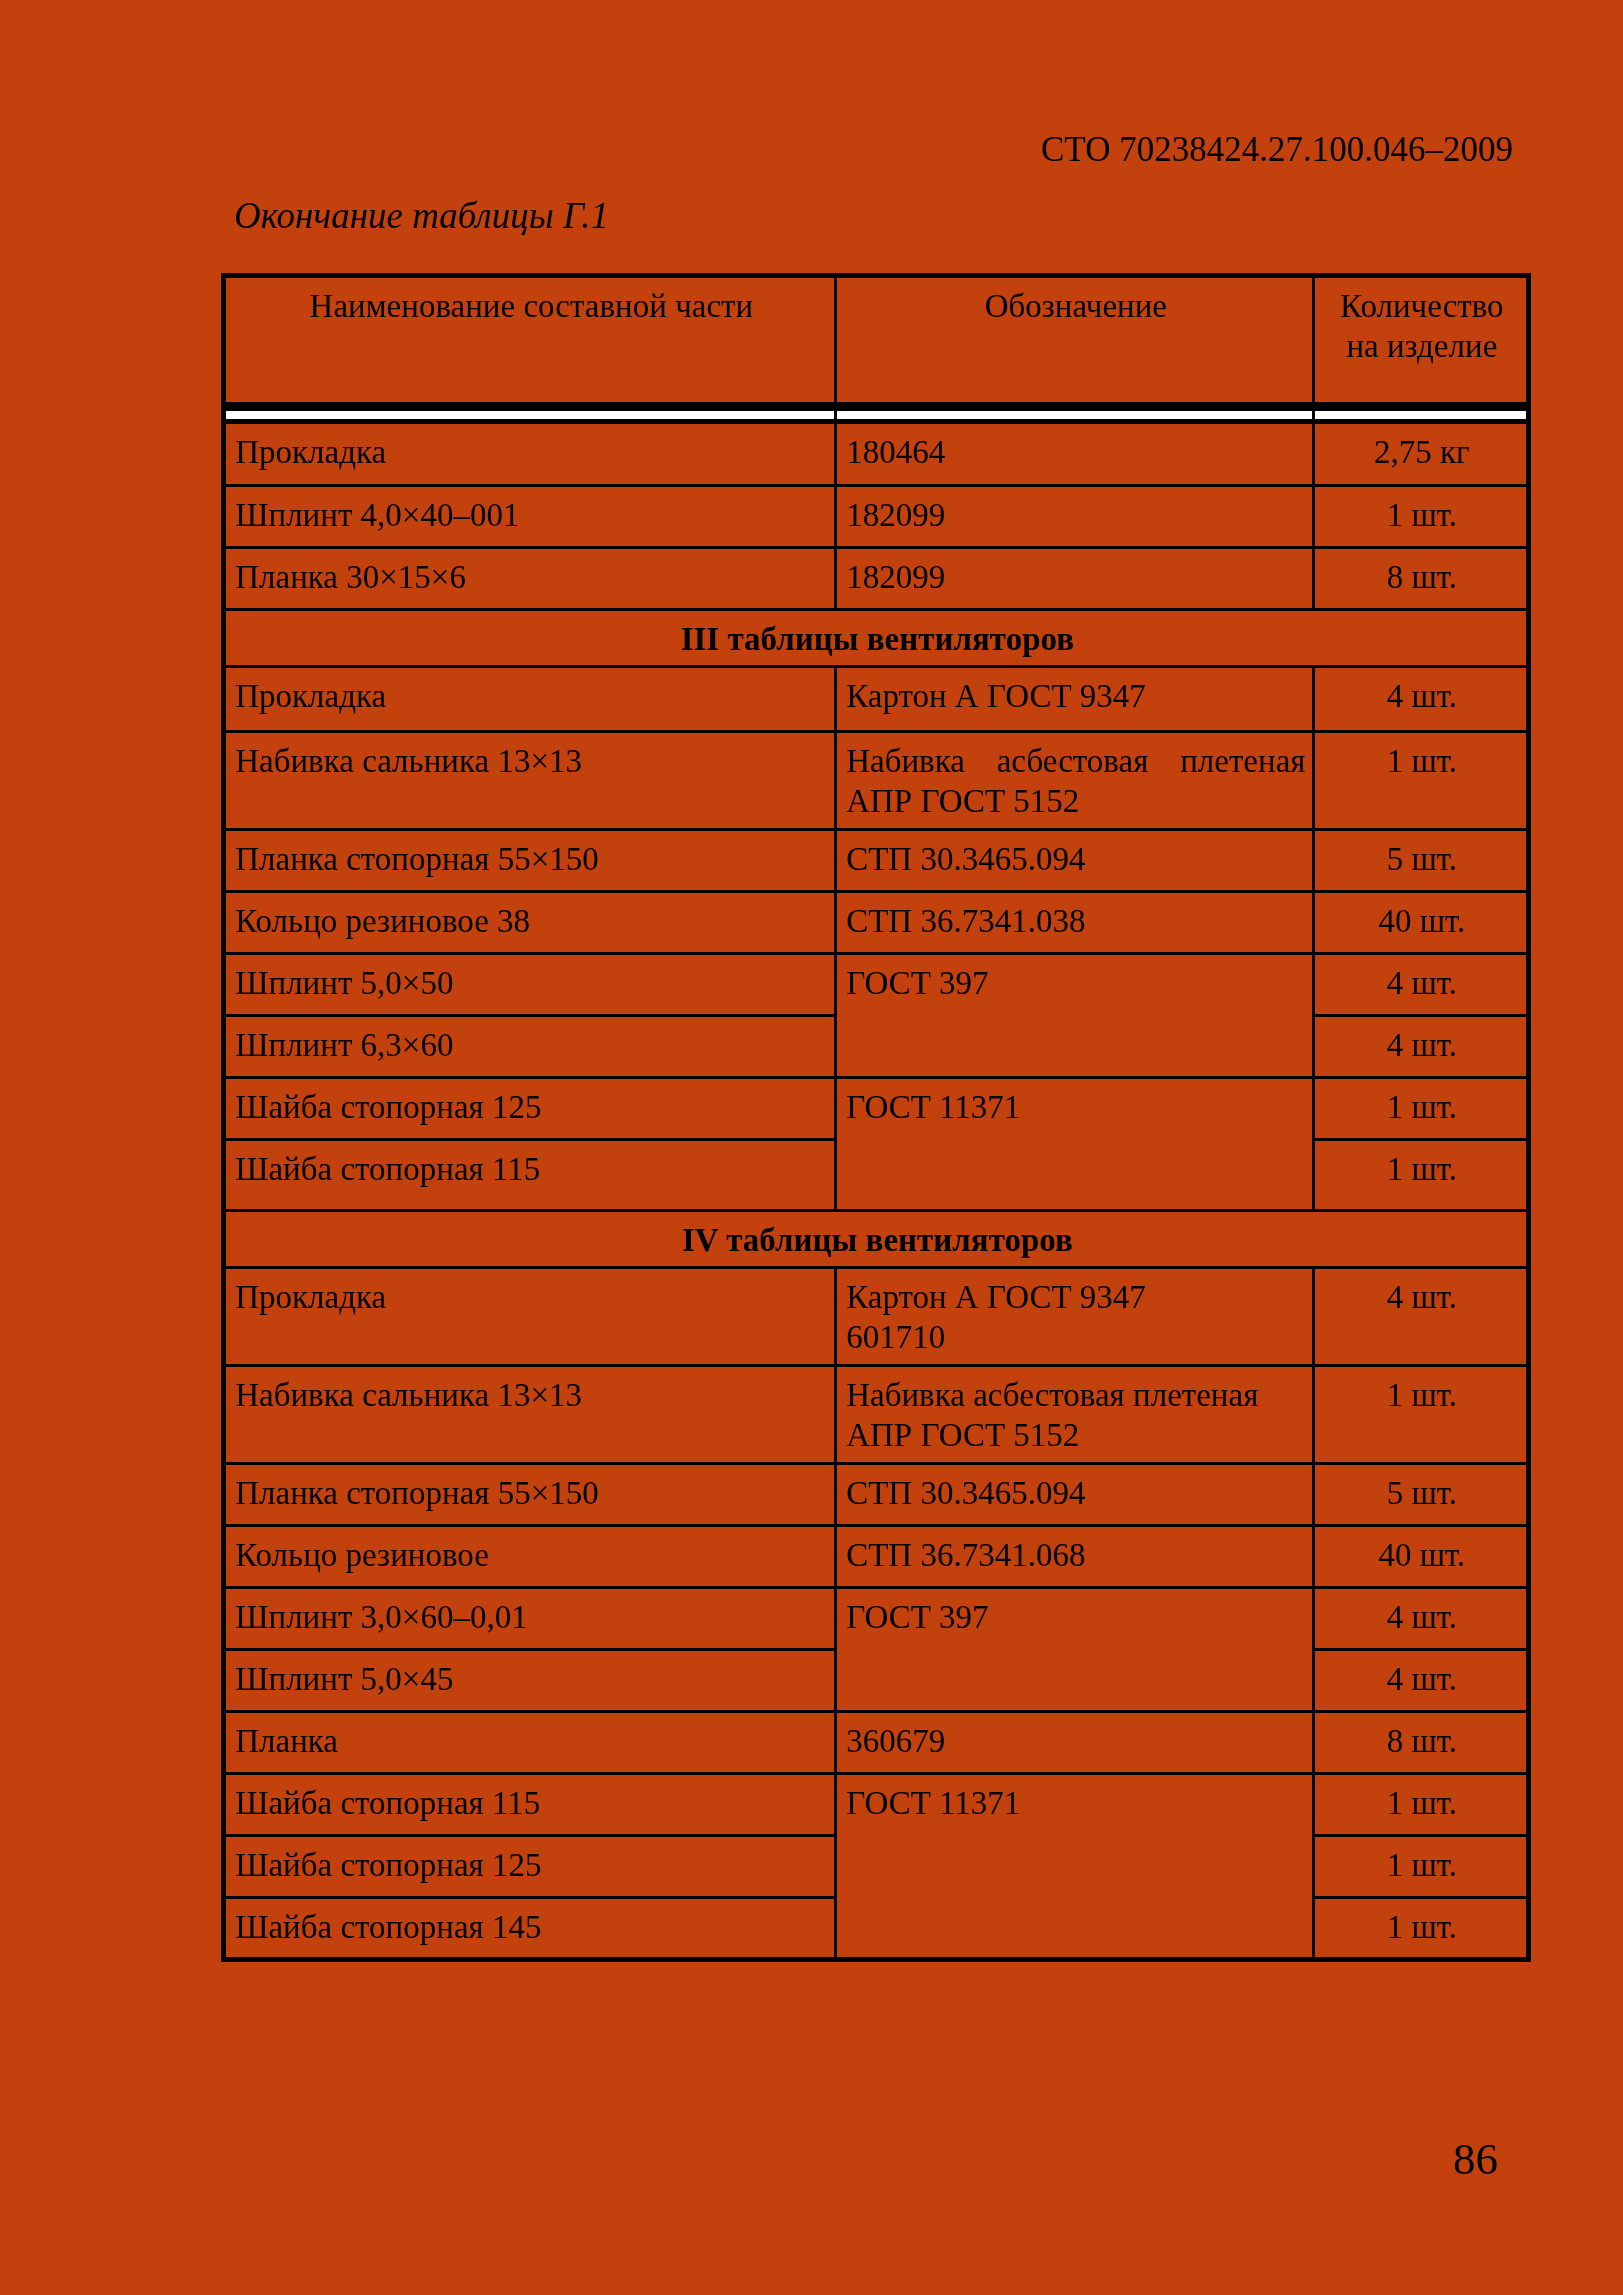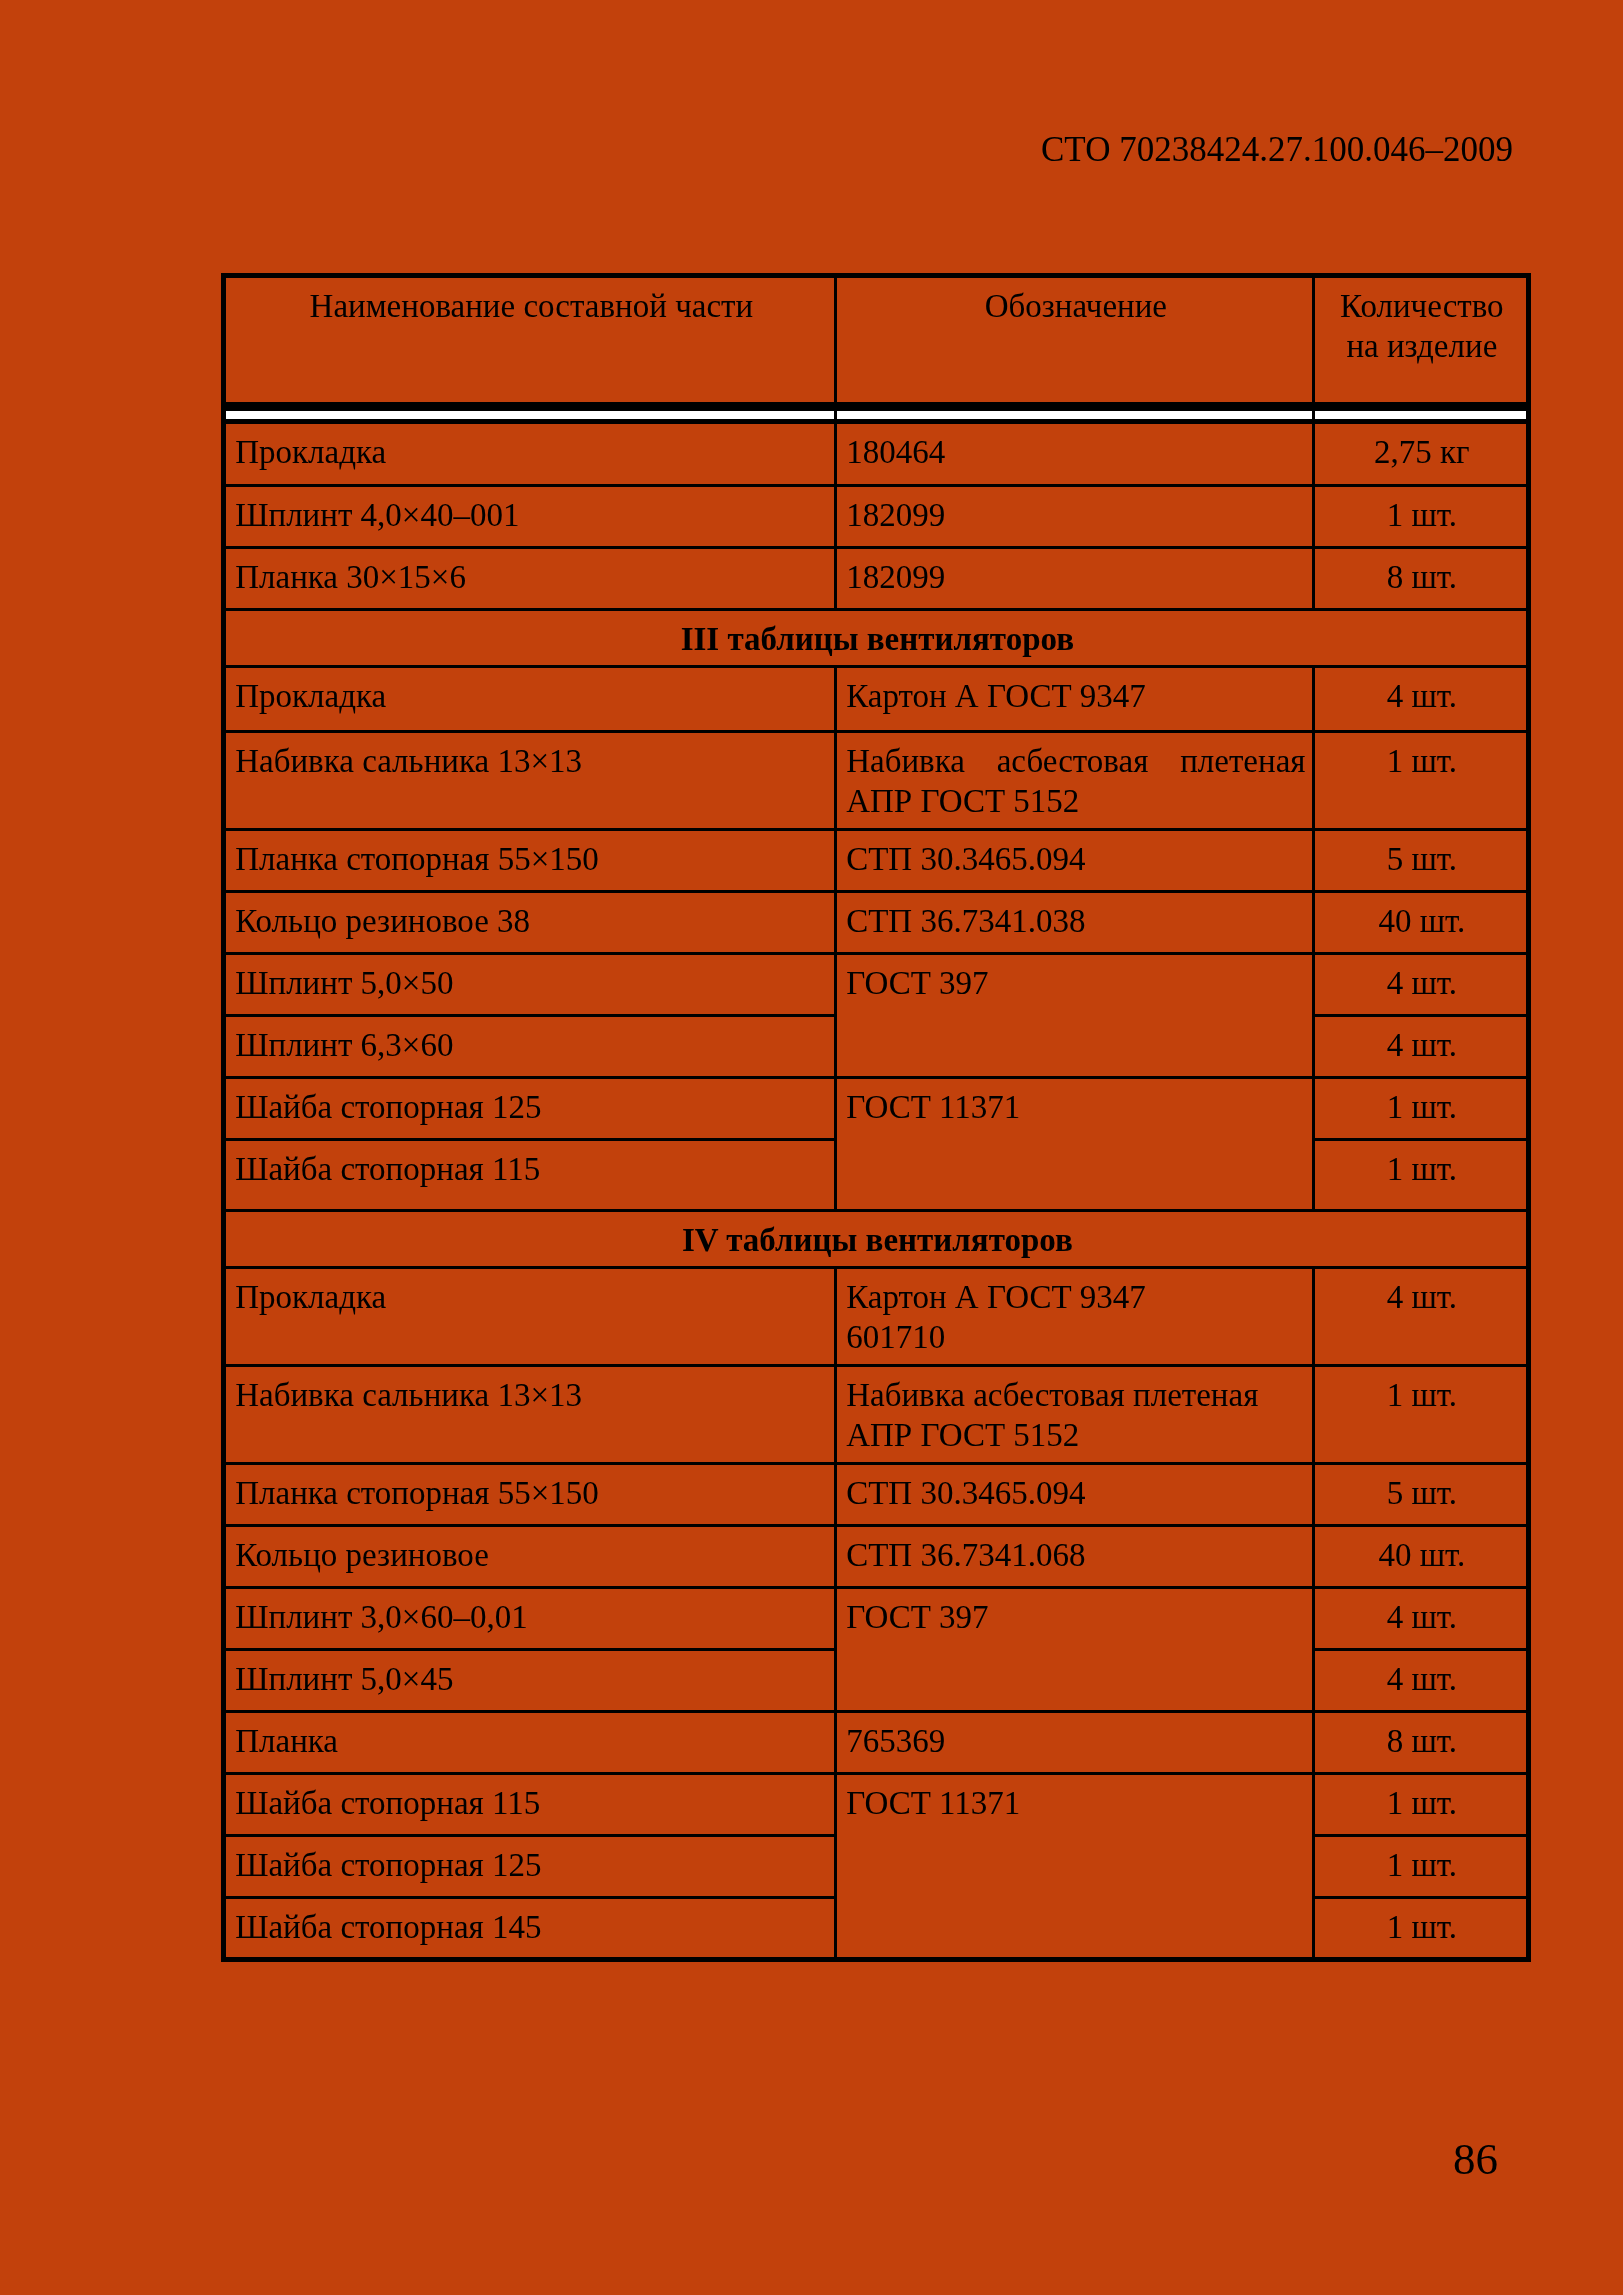--- a/index.html
+++ b/index.html
@@ -82,20 +82,21 @@
     font-size: 45px;
   }
 </style>
 </head>
 <body>
 
 <div class="page">
 
   <div class="doc-code">СТО 70238424.27.100.046–2009</div>
 
+  <div class="table-caption">Окончание таблицы Г.1</div>
 
   <table class="parts">
     <colgroup>
       <col style="width:612px">
       <col style="width:478px">
       <col style="width:215px">
     </colgroup>
 
     <tbody>
         <tr style="height:131px">
@@ -215,21 +216,21 @@
       <td class="c3">4 шт.</td>
     </tr>
 
     <tr style="height:62px">
       <td>Шплинт 5,0×45</td>
       <td class="c3">4 шт.</td>
     </tr>
 
     <tr style="height:62px">
       <td>Планка</td>
-      <td>765369</td>
+      <td>360679</td>
       <td class="c3">8 шт.</td>
     </tr>
 
     <tr style="height:62px">
       <td>Шайба стопорная 115</td>
       <td class="mid" rowspan="3">ГОСТ 11371</td>
       <td class="c3">1 шт.</td>
     </tr>
 
     <tr style="height:62px">

